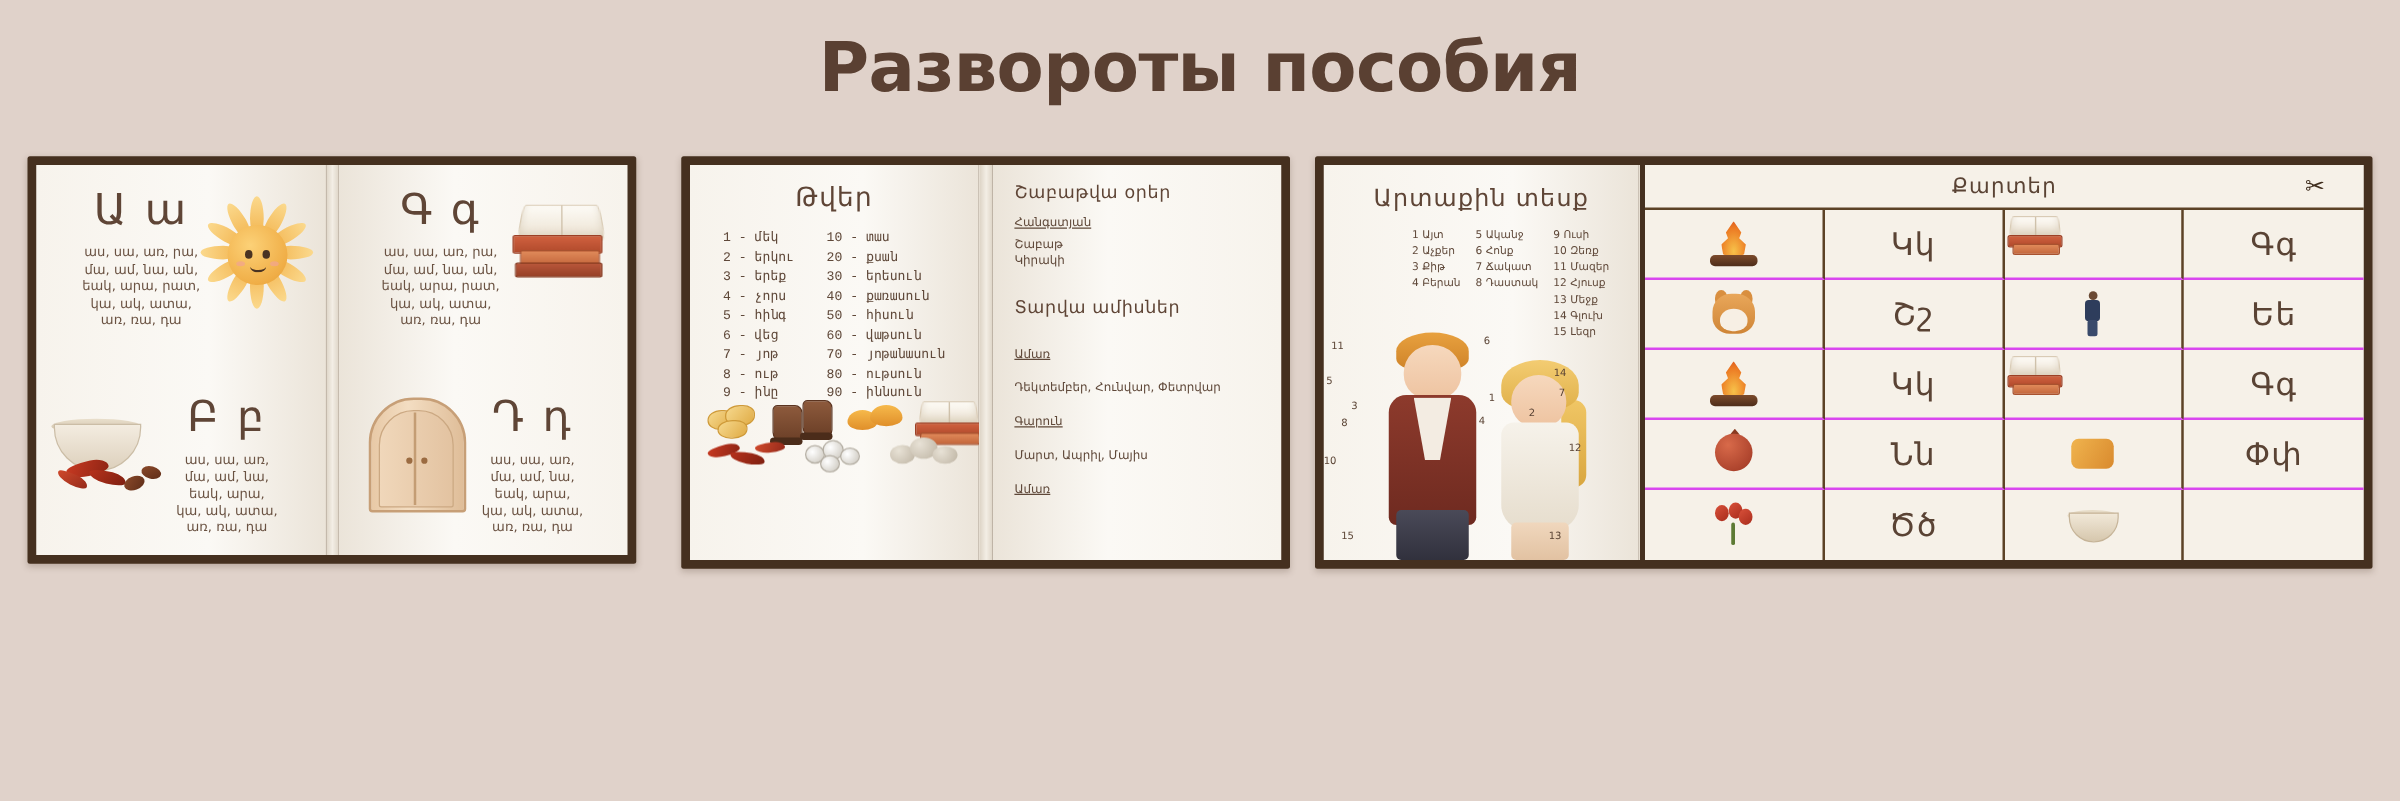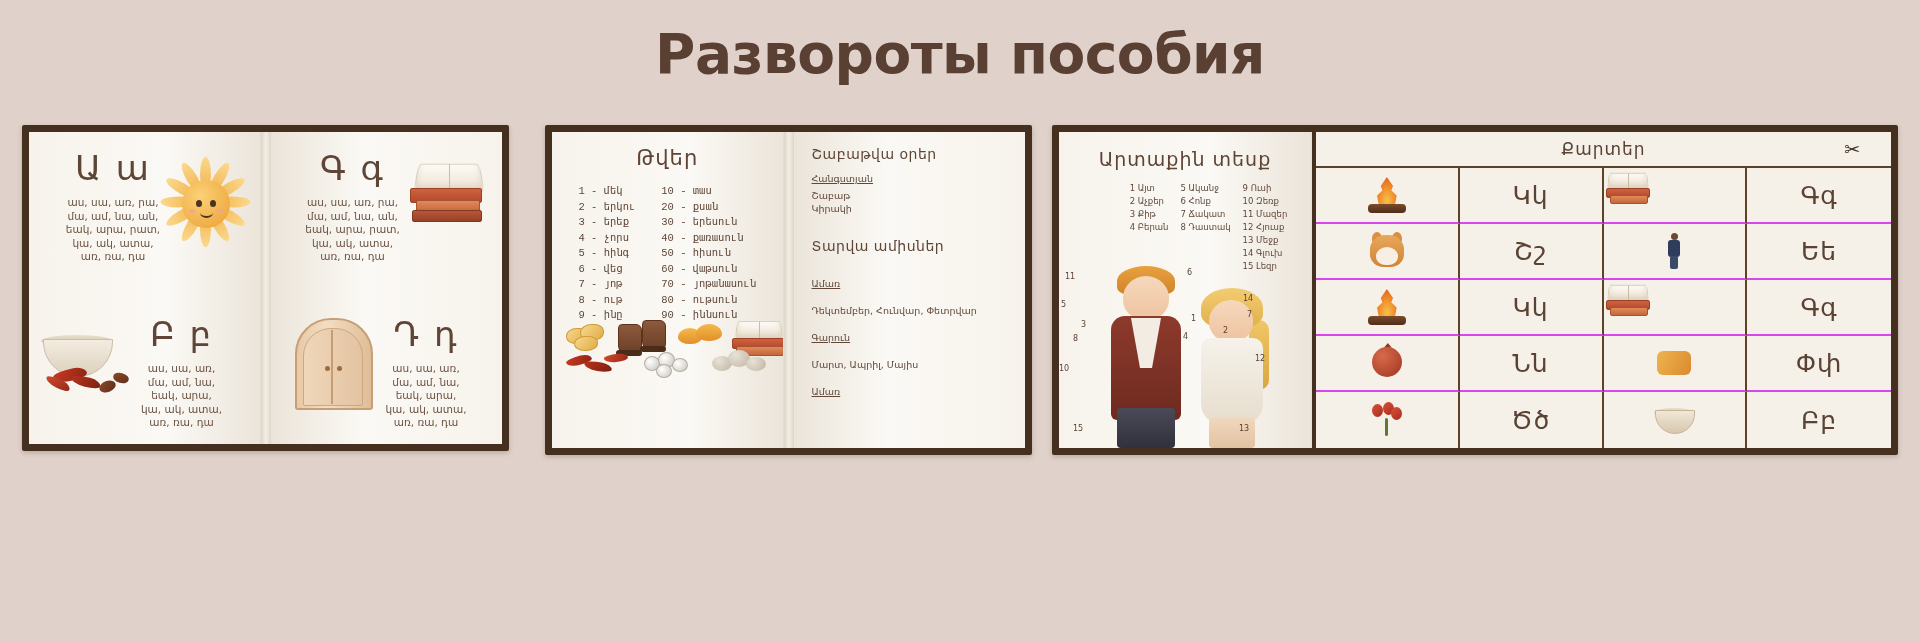--- a/index.html
+++ b/index.html
@@ -561,19 +561,16 @@
       </div>
       <div class="cell">
         <span class="glyph arm">Ծծ</span>
       </div>
       <div class="cell">
         <div class="ill">
             <div class="bowl2top"></div>
             <div class="bowl2"></div>
           </div>
       </div>
-      <div class="cell">
-        <span class="glyph arm">Բբ</span>
-      </div>
 
     </div>
   </div>
 </div>
 
 </body></html>

